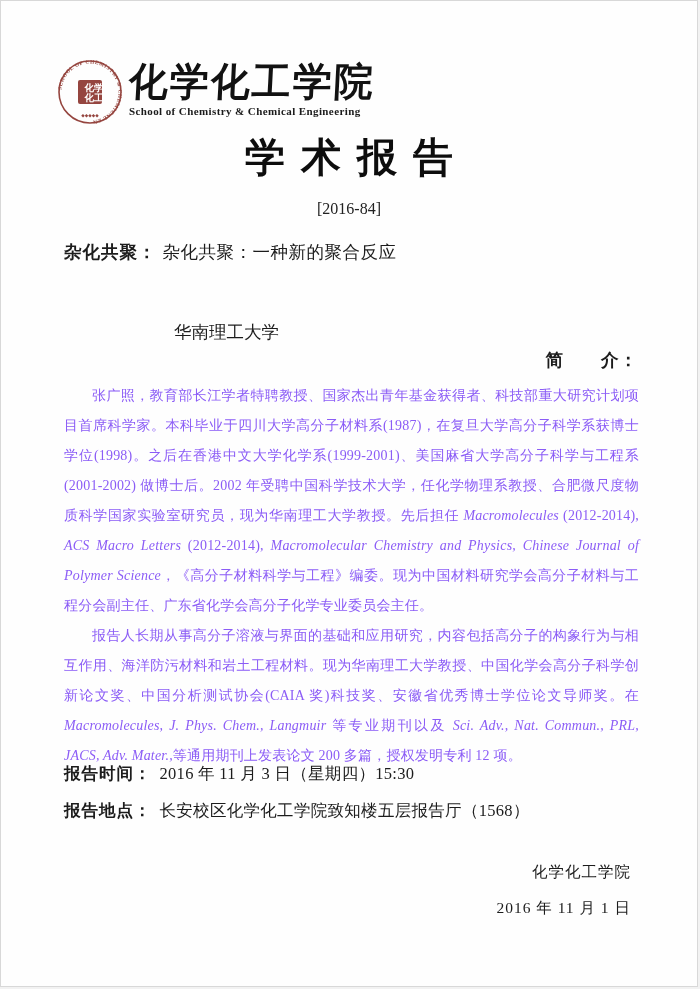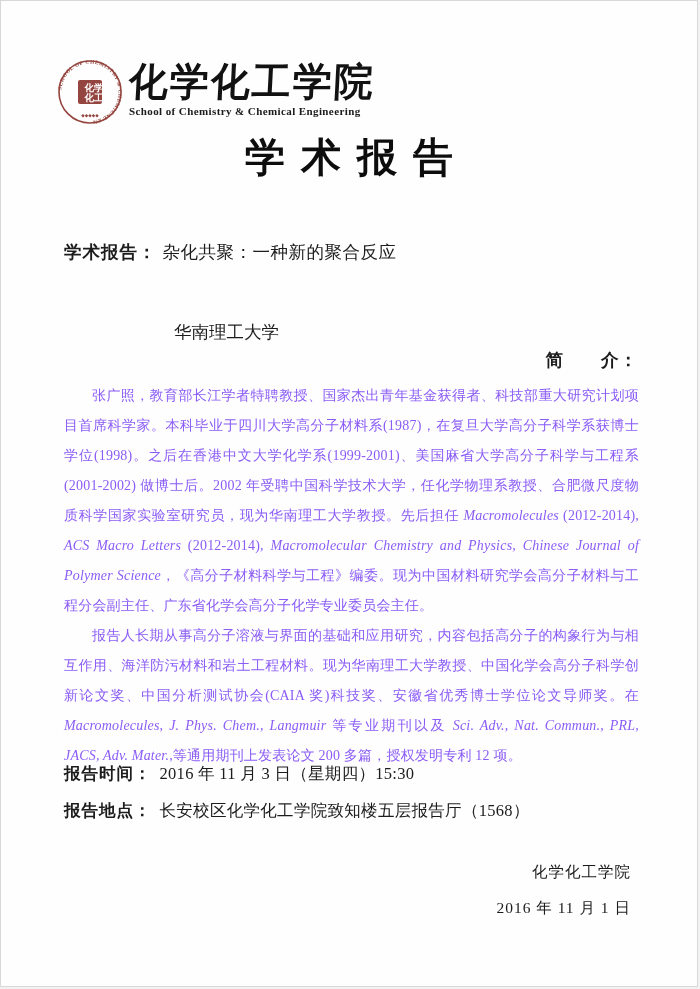--- a/index.html
+++ b/index.html
@@ -112,23 +112,24 @@
       <text x="27.5" y="44" font-size="9.5" fill="#ffffff" font-weight="bold" font-family="Liberation Serif, DejaVu Serif, serif">化工</text>
       <text x="33" y="60" font-size="4.5" fill="#95453f" text-anchor="middle" font-family="Liberation Serif, DejaVu Serif, serif">◆◆◆◆◆</text>
     </svg>
     <div class="logo-text">
       <div class="cn-name">化学化工学院</div>
       <div class="en-name">School of Chemistry &amp; Chemical Engineering</div>
     </div>
   </div>
 
   <div class="doc-title">学术报告</div>
+  <div class="issue-no">[2016-84]</div>
 
   <div class="field row-topic">
-    <span class="lbl">学术报告：</span><span class="val">杂化共聚：一种新的聚合反应</span>
+    <span class="lbl">杂化共聚：</span><span class="val">杂化共聚：一种新的聚合反应</span>
   </div>
 
 
   <div class="field row-affil">华南理工大学</div>
 
   <div class="field row-intro">
     <span class="lbl">简　　介：</span>
   </div>
 
   <div class="bio bio-1">

